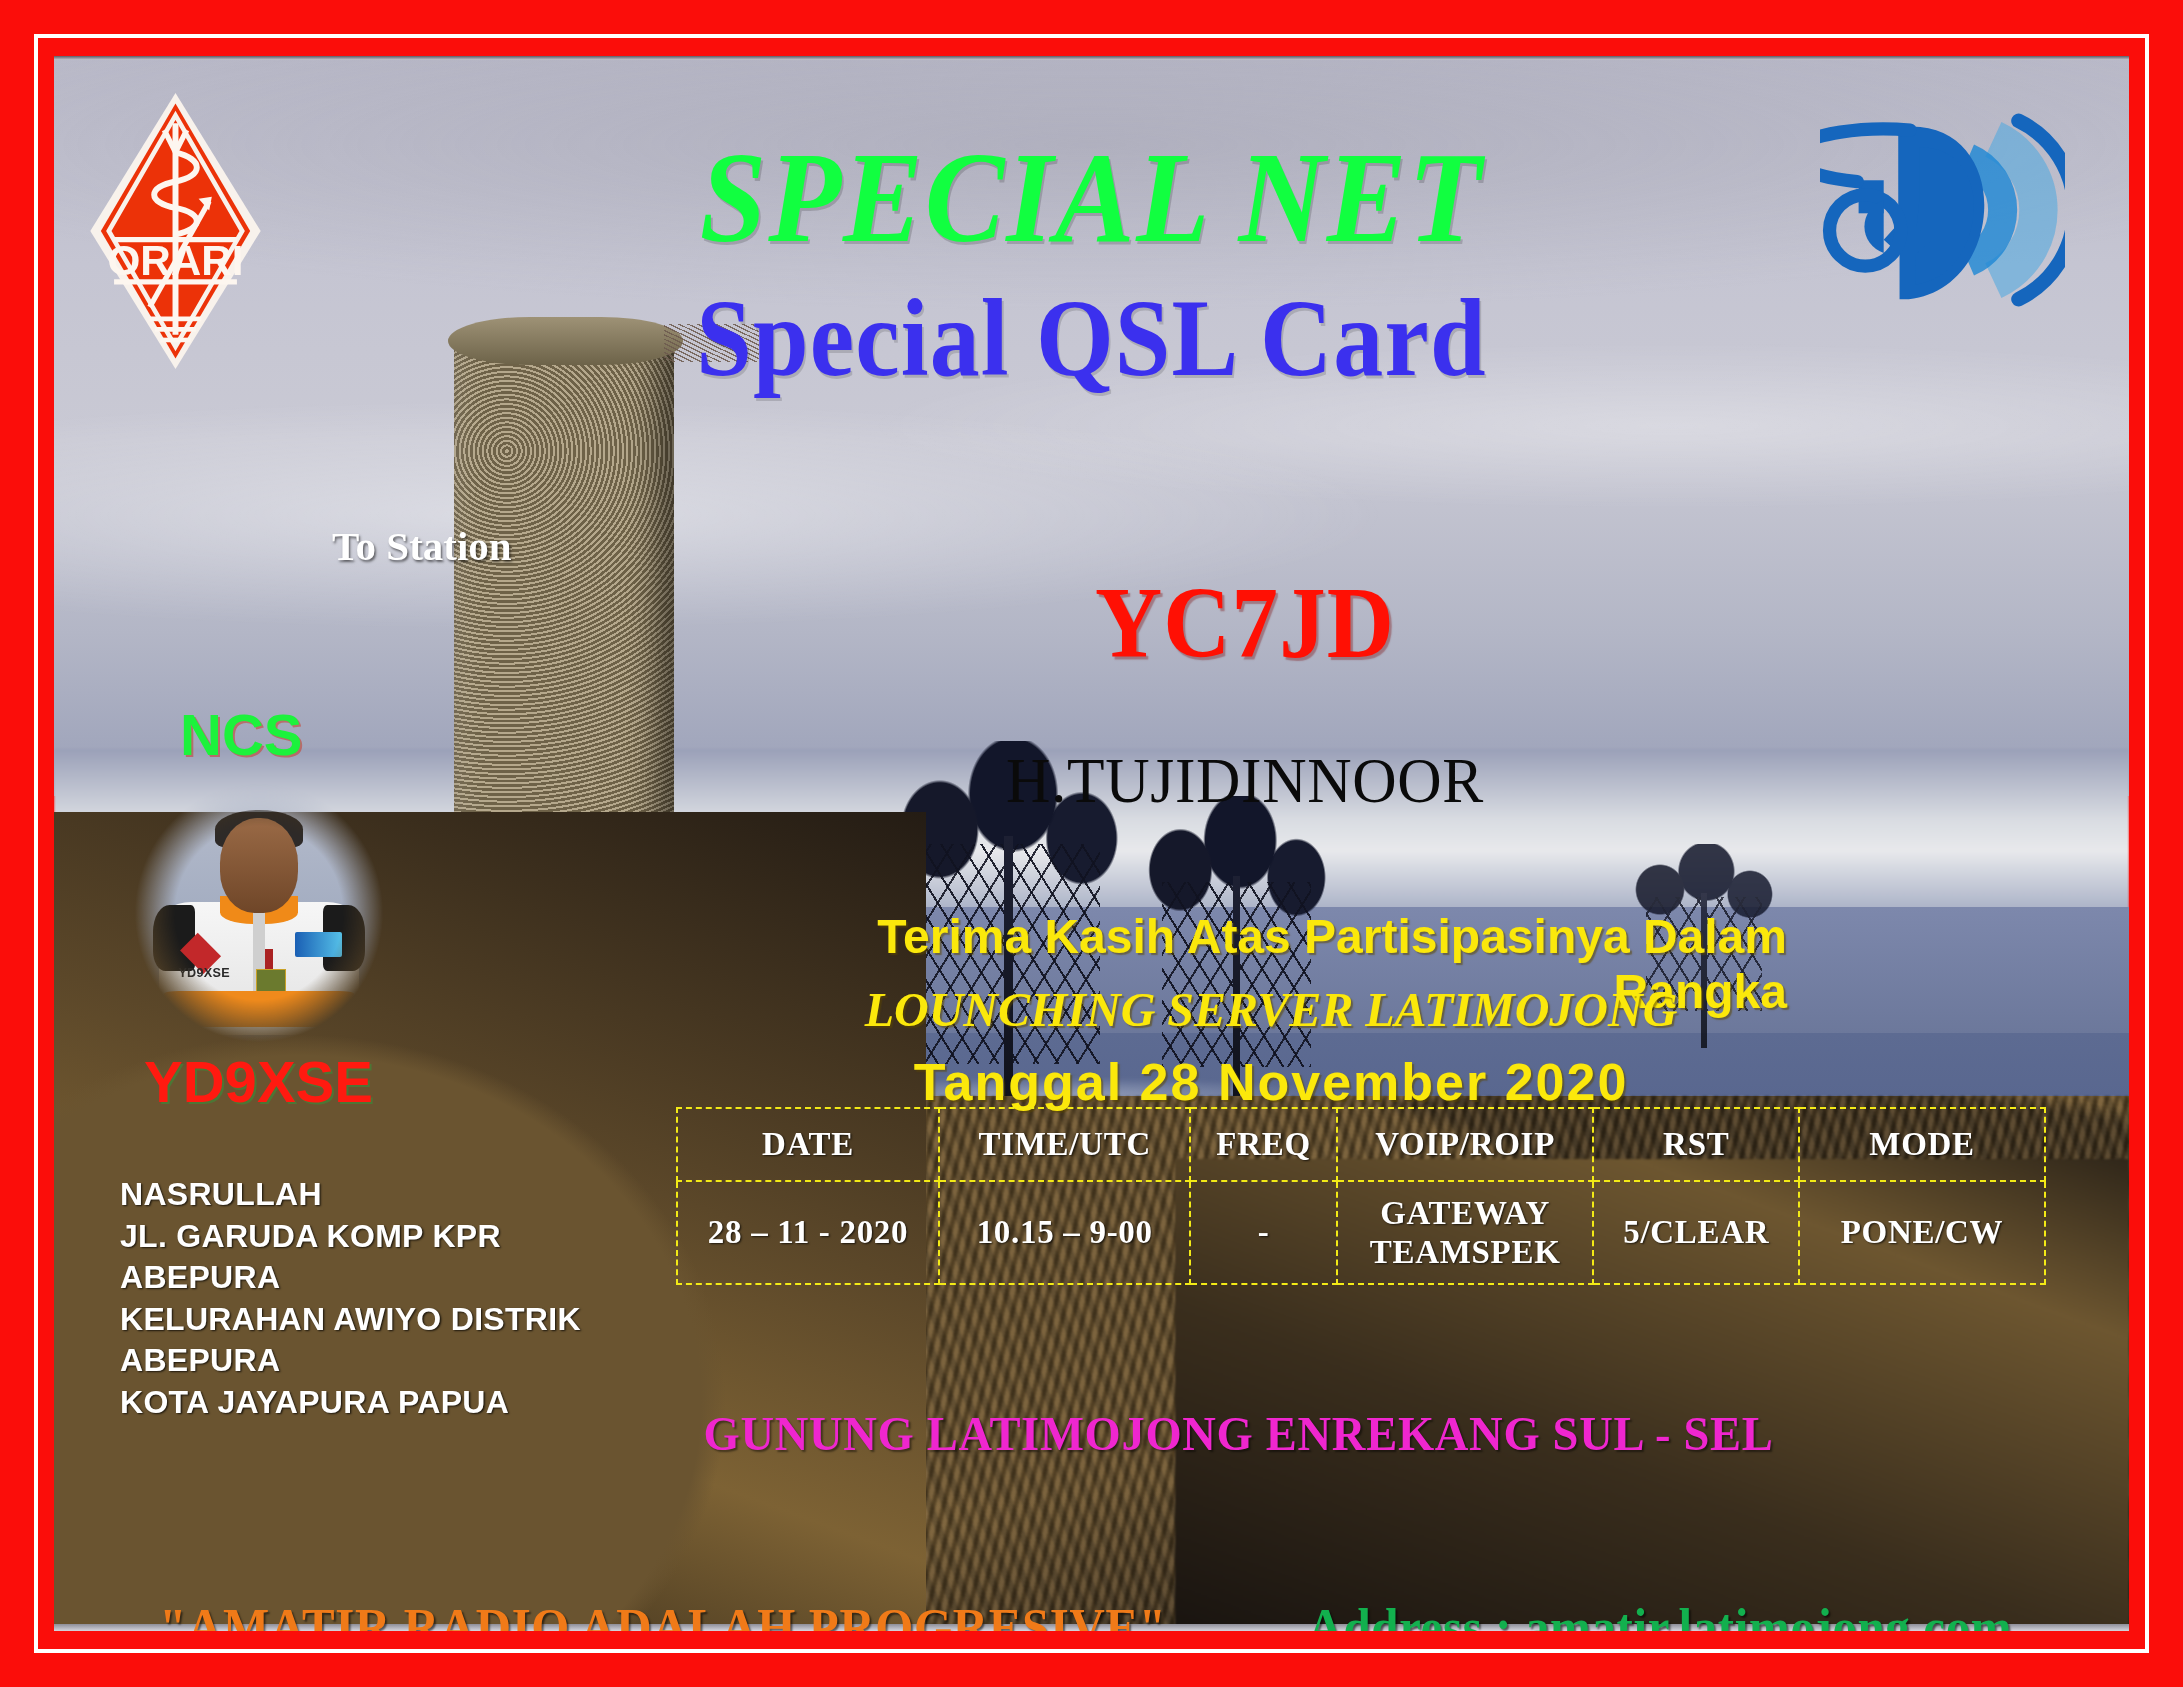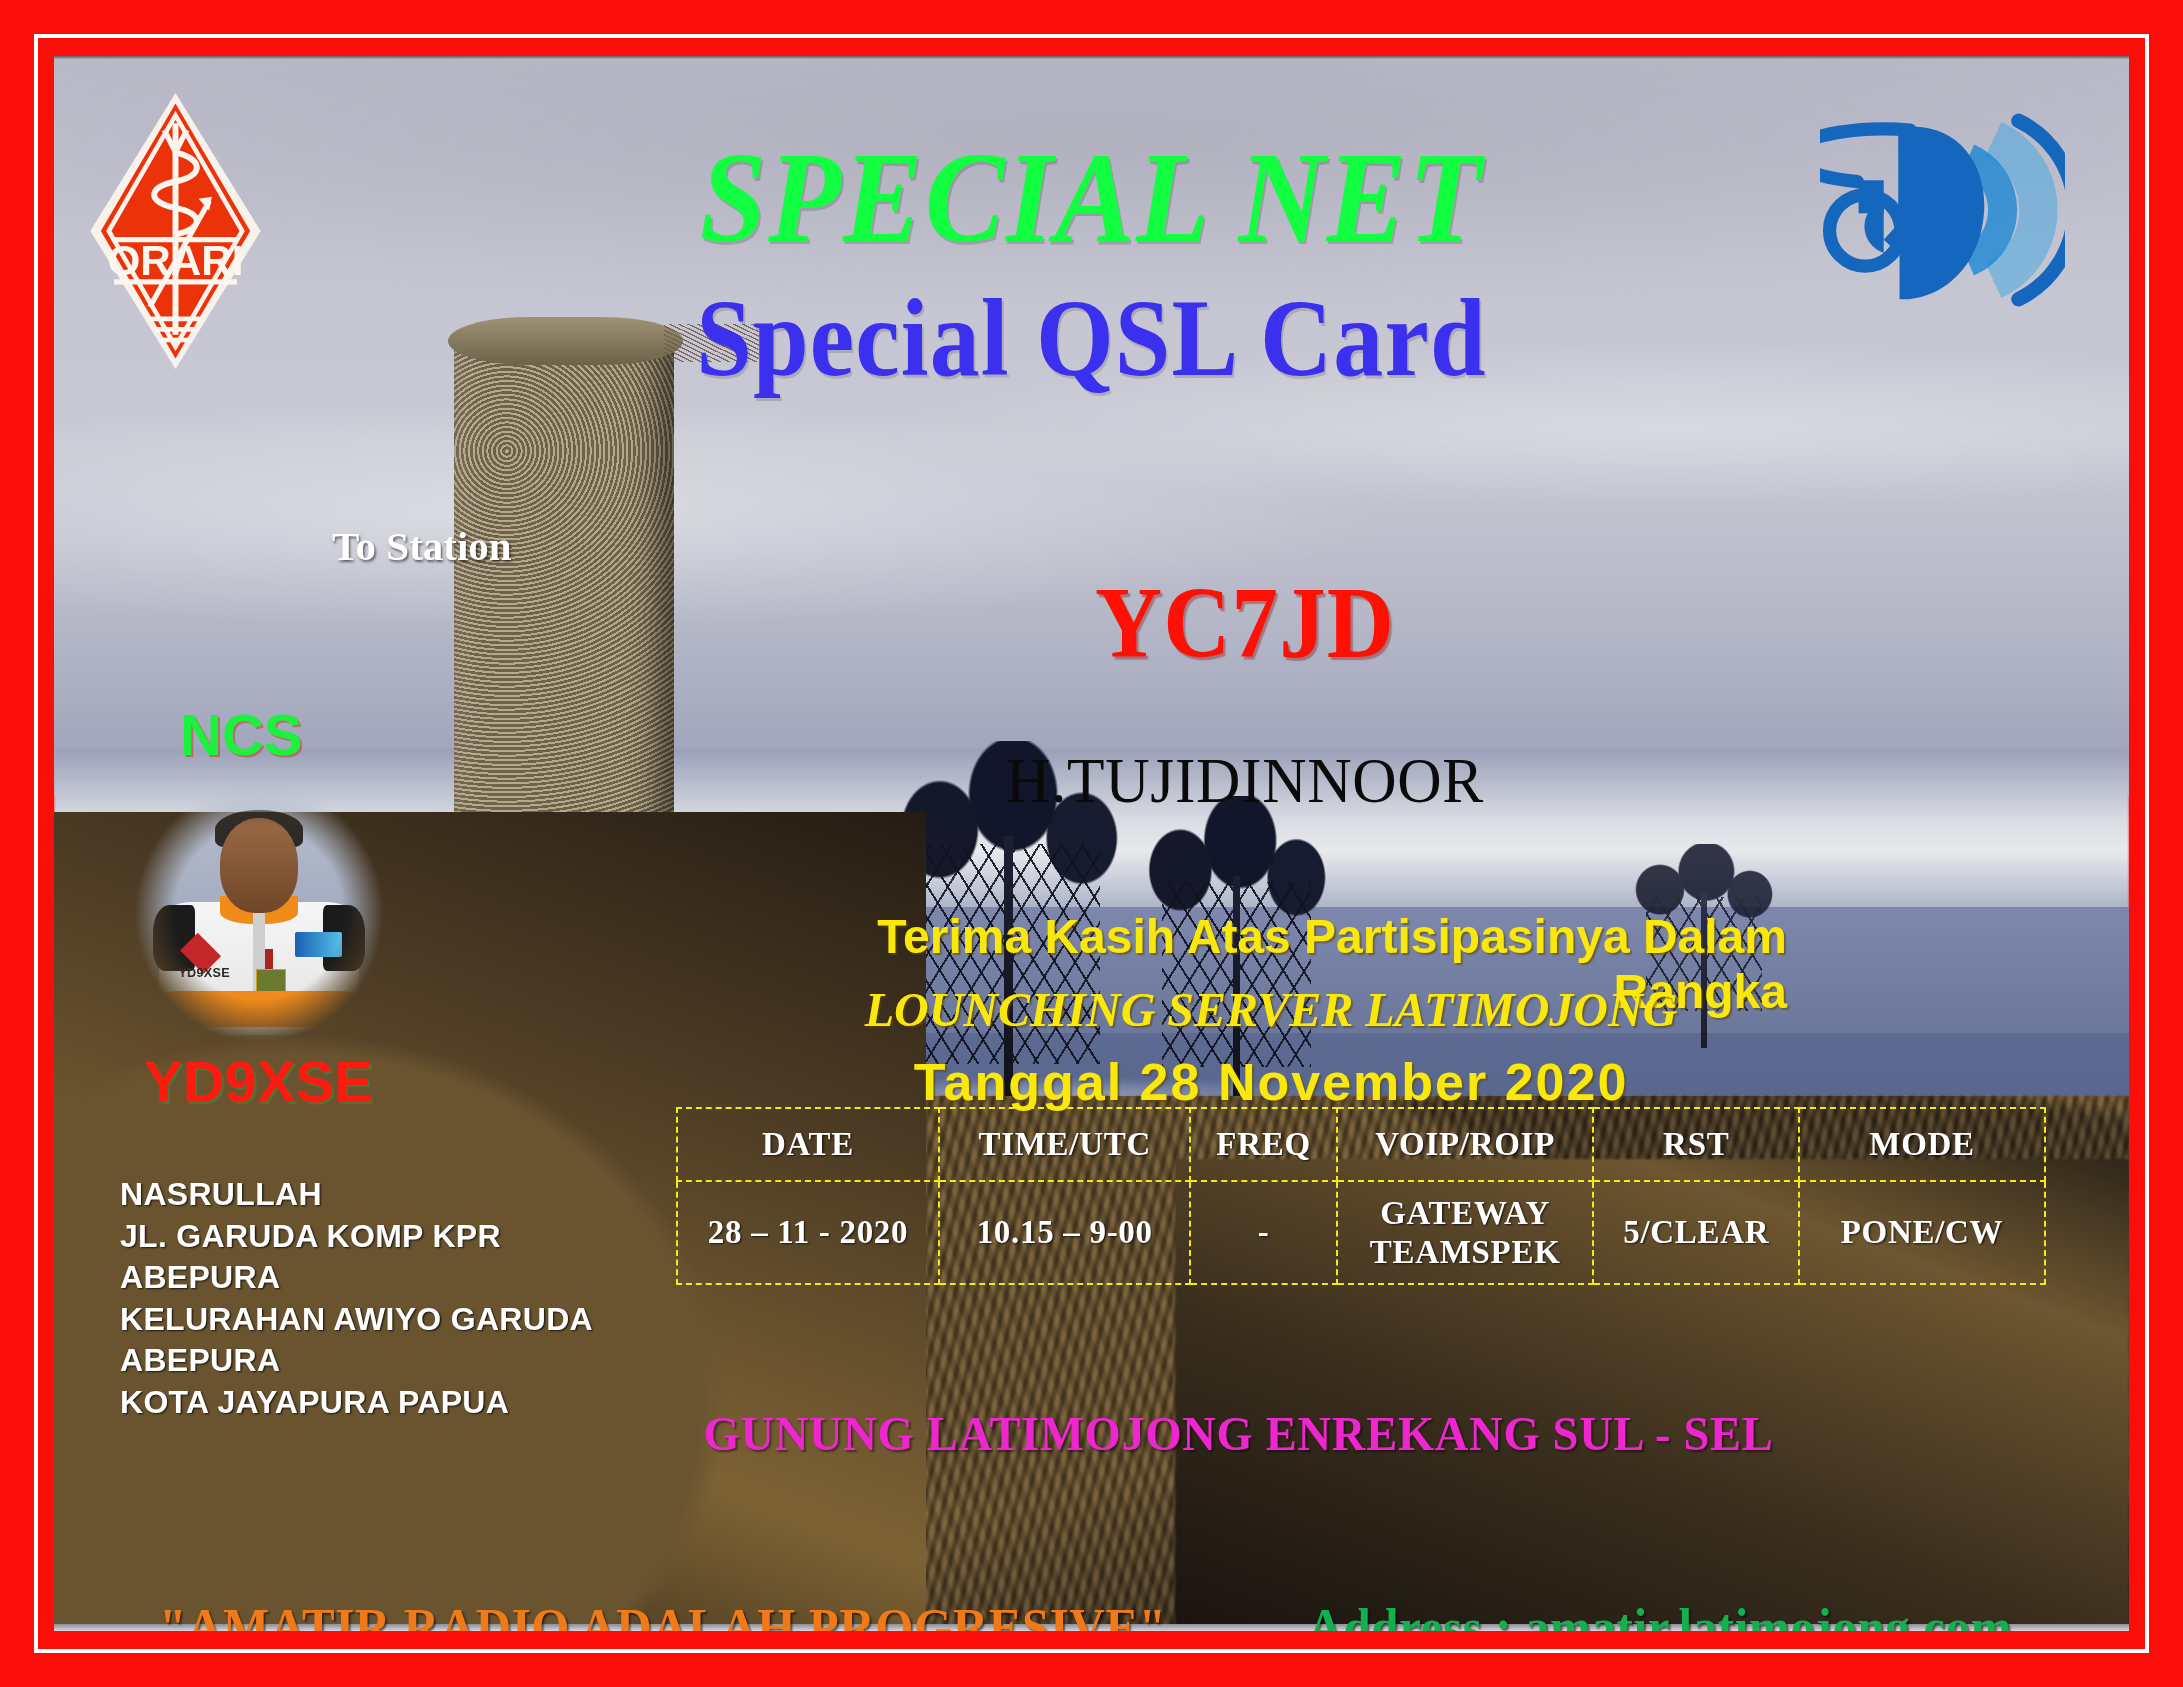--- a/index.html
+++ b/index.html
@@ -421,21 +421,21 @@
         <div class="ph-sash"></div>
         <div class="ph-calltxt">YD9XSE</div>
       </div>
 
       <div id="yd9xse">YD9XSE</div>
 
       <div id="address">
         <div>NASRULLAH</div>
         <div>JL. GARUDA KOMP KPR</div>
         <div>ABEPURA</div>
-        <div>KELURAHAN AWIYO GARUDA</div>
+        <div>KELURAHAN AWIYO DISTRIK</div>
         <div>ABEPURA</div>
         <div>KOTA JAYAPURA PAPUA</div>
       </div>
 
       <div id="thanks">Terima Kasih Atas Partisipasinya Dalam Rangka</div>
       <div id="event">LOUNCHING SERVER LATIMOJONG</div>
       <div id="eventdate">Tanggal  28  November  2020</div>
 
       <table id="log-table">
         <tbody>

